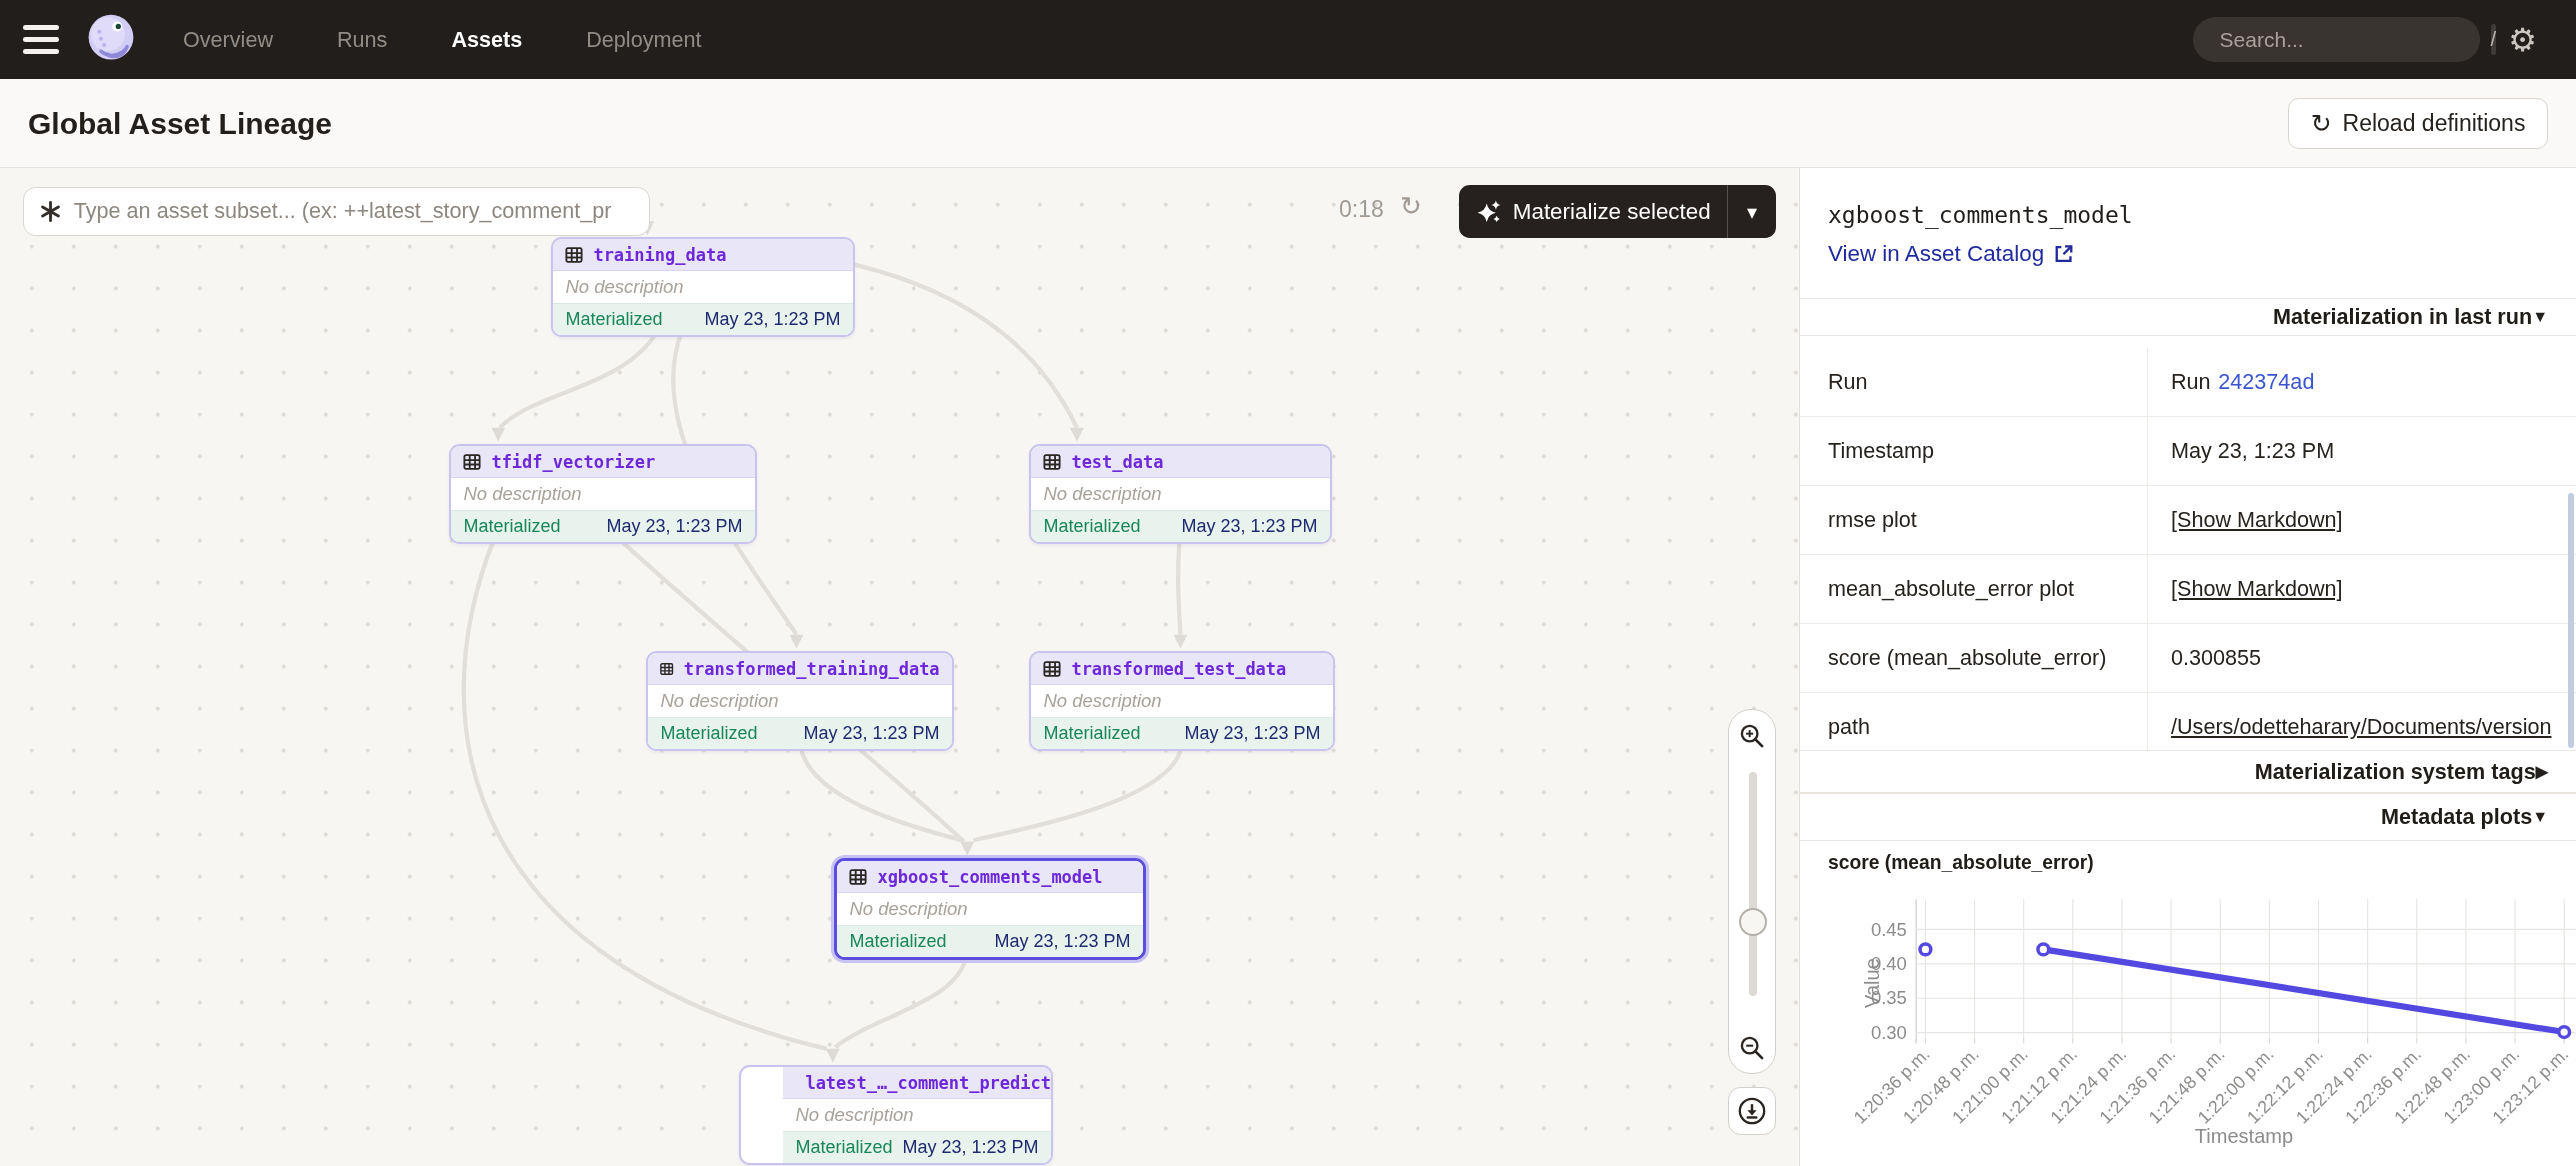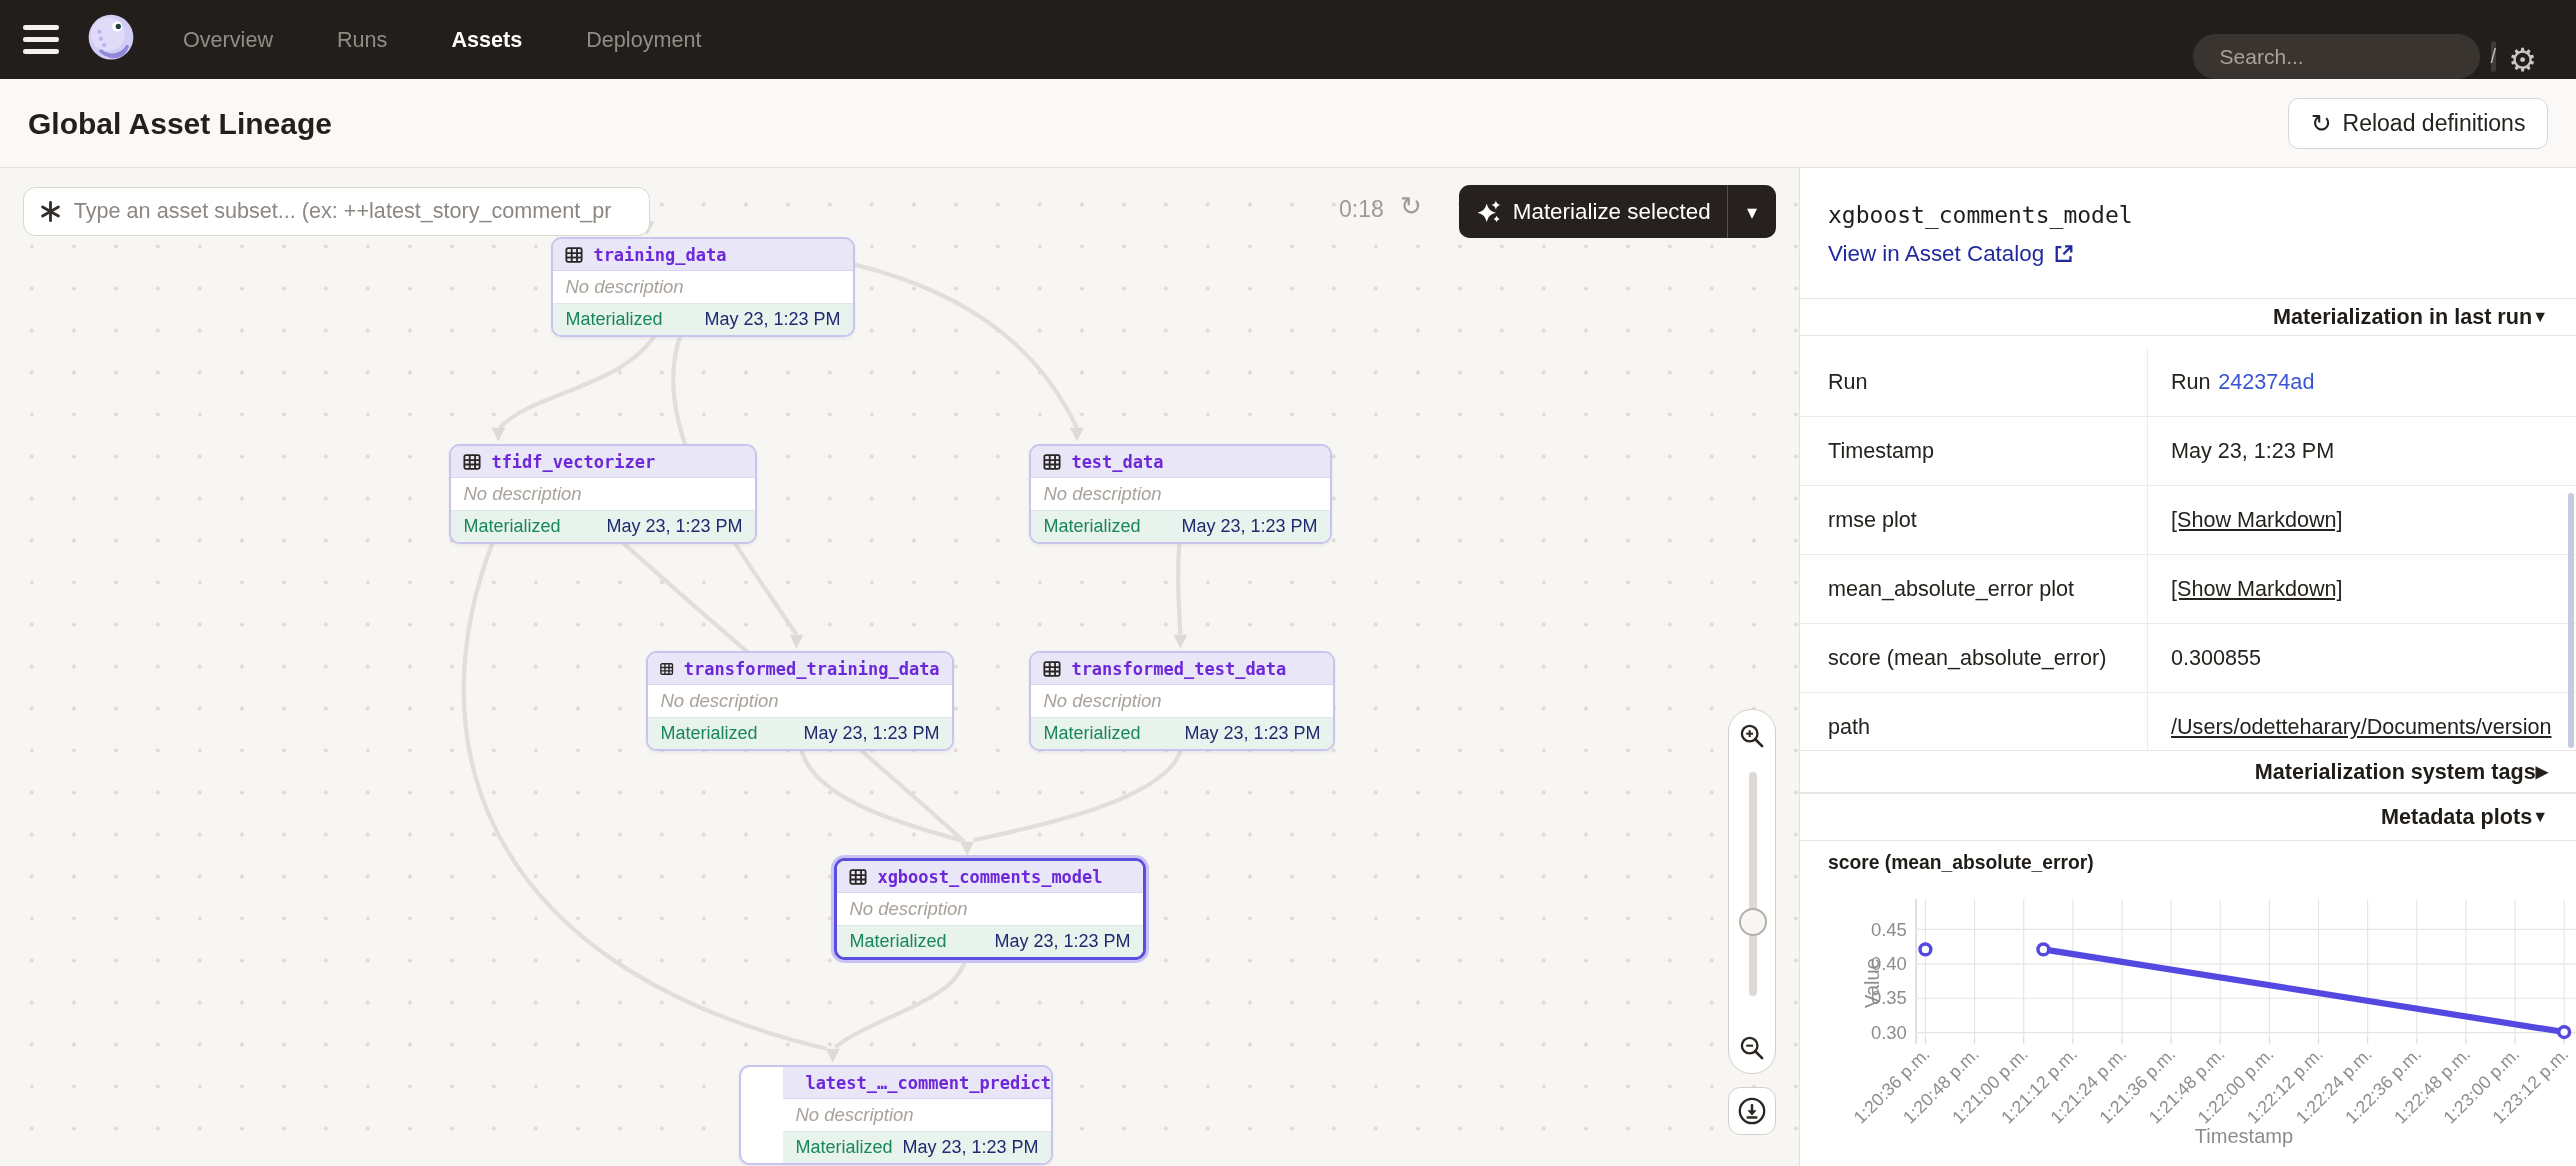--- a/index.html
+++ b/index.html
@@ -7,21 +7,21 @@
   .app { position: relative; width: 2576px; height: 1167px; overflow: hidden; background: #fff; }
 
   
   .nav { position: absolute; left: 0; top: 0; width: 2576px; height: 79px; background: #221E1B; display: flex; align-items: center; }
   .hamburger { width: 36px; height: 29px; margin-left: 23px; display: flex; flex-direction: column; justify-content: space-between; cursor: pointer; }
   .hamburger div { height: 5.4px; background: #F4F2EF; border-radius: 2.3px; }
   .logo { margin-left: 25px; }
   .nav-items { display: flex; gap: 64px; margin-left: 45px; }
   .nav-item { font-size: 21.6px; color: #938C85; cursor: pointer; }
   .nav-item.active { color: #FFFFFF; font-weight: bold; }
-  .nav-right { position: absolute; right: 0; top: 0; height: 79px; display: flex; align-items: flex-end; }
+  .nav-right { position: absolute; right: 0; top: 0; height: 79px; display: flex; align-items: center; }
   .search-box { width: 287px; height: 45px; background: #39342F; border-radius: 22.4px; display: flex; align-items: center; padding: 0 10.8px 0 15.5px; }
   .search-box input { flex: 1; background: transparent; border: none; outline: none; font-size: 21px; color: #D8D3CD; margin-left: 10.8px; font-family: "Liberation Sans", sans-serif; }
   .search-box input::placeholder { color: #A9A29B; }
   .slash-badge { width: 32px; height: 31px; border-radius: 7px; background: rgba(255,255,255,0.13); color: #BDB7B0; font-size: 20px; display: flex; align-items: center; justify-content: center; }
   .gear { font-size: 32px; color: #CCC6C0; margin: 0 39px 0 28px; cursor: pointer; }
 
   
   .page-header { position: absolute; left: 0; top: 79px; width: 2576px; height: 89px; background: #FAF9F7; border-bottom: 1.5px solid #E5E2DE; }
   .page-title { position: absolute; left: 28px; top: 28px; font-size: 30px; font-weight: bold; color: #231F1C; }
   .reload-btn { position: absolute; right: 28px; top: 18.5px; height: 51px; padding: 0 21.6px; background: #fff; border: 1.5px solid #D8D4CF; border-radius: 10.8px; display: flex; align-items: center; gap: 10.8px; font-size: 23px; color: #26221E; cursor: pointer; }

